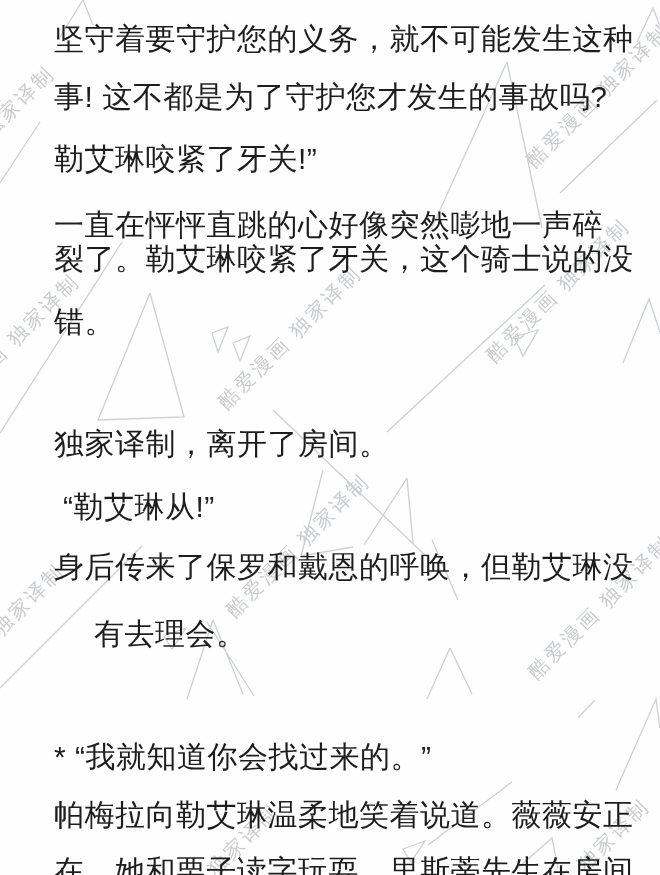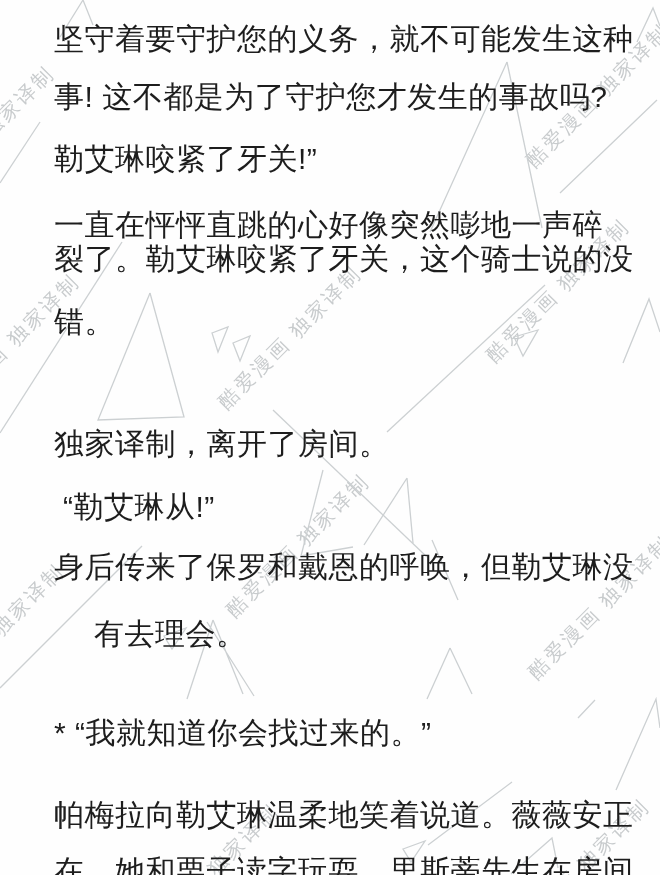--- a/index.html
+++ b/index.html
@@ -56,21 +56,21 @@
   .l1  { top: 82px; }
   .l2  { top: 144px; }
   .l3  { top: 210px; }
   .l4  { top: 244px; }
   .l5  { top: 307px; }
   .l6  { top: 369px; }
   .l7  { top: 429px; }
   .l8  { top: 492px; left: 63px; }
   .l9  { top: 552px; }
   .l10 { top: 619px; margin-left: 40px; }
-  .l11 { top: 718px; text-align: right; }
+  .l11 { top: 742px; text-align: right; }
   .l12 { top: 800px; }
   .l13 { top: 856px; }
 </style>
 </head>
 <body>
 
 <div id="page">
 
   <div id="watermarks">
     <span class="wm-text" style="left:-85px; top:192px;">酷爱漫画 独家译制</span>

